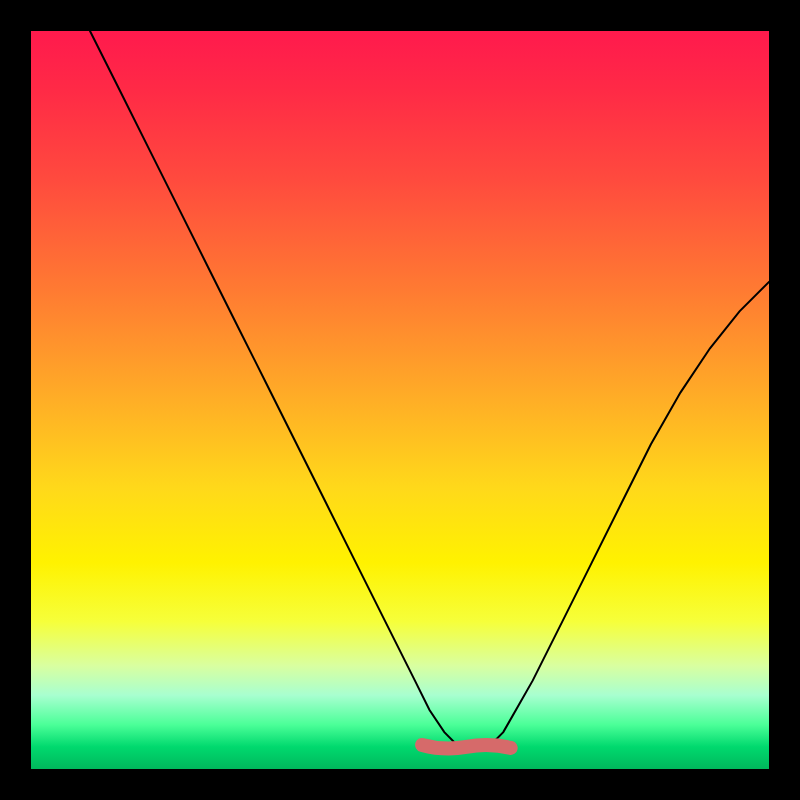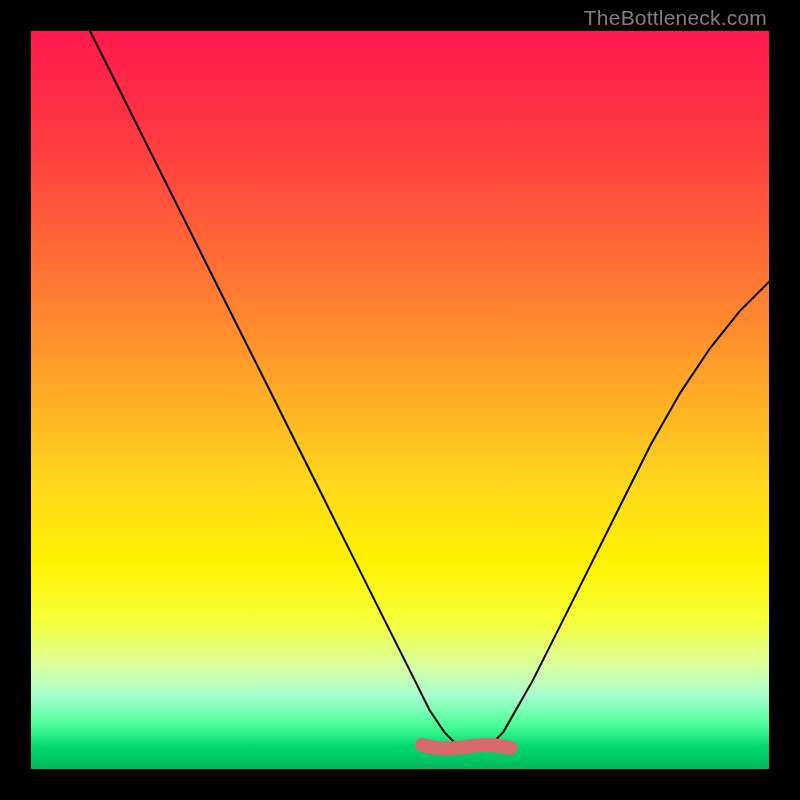--- a/index.html
+++ b/index.html
@@ -56,20 +56,19 @@
     top: 0;
     width: 738px;
     height: 738px;
     pointer-events: none;
   }
 </style>
 </head>
 <body>
 
 <div class="chart-container">
-  <div class="watermark">TheBottleneck.com</div>
   <div class="plot-area">
     <svg class="curve" viewBox="0 0 738 738" preserveAspectRatio="none">
       <path d="M59.0 0.0 L88.6 59.0 L118.1 118.1 L147.6 177.1 L177.1 236.2 L206.6 295.2 L236.2 354.2 L265.7 413.3 L295.2 472.3 L324.7 531.4 L354.2 590.4 L383.8 649.4 L398.5 679.0 L413.3 701.1 L428.0 715.9 L442.8 715.9 L457.6 715.9 L472.3 701.1 L501.8 649.4 L531.4 590.4 L560.9 531.4 L590.4 472.3 L619.9 413.3 L649.4 361.6 L679.0 317.3 L708.5 280.4 L738.0 250.9" id="curve-path" fill="none" stroke="#000" stroke-width="2" stroke-linecap="round"></path>
       <path d="M391.1 713.9 Q 413.3 719.9 435.4 715.9 Q 457.6 711.9 479.7 716.9" id="highlight-path" fill="none" stroke="#d66a6a" stroke-width="14" stroke-linecap="round"></path>
     </svg>
   </div>
 </div>
 
 </body></html>

